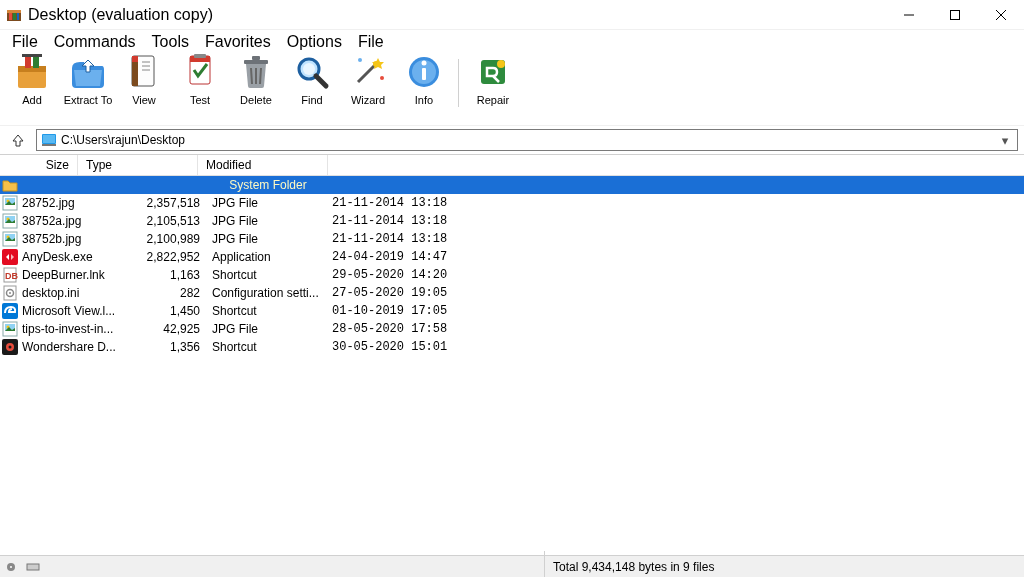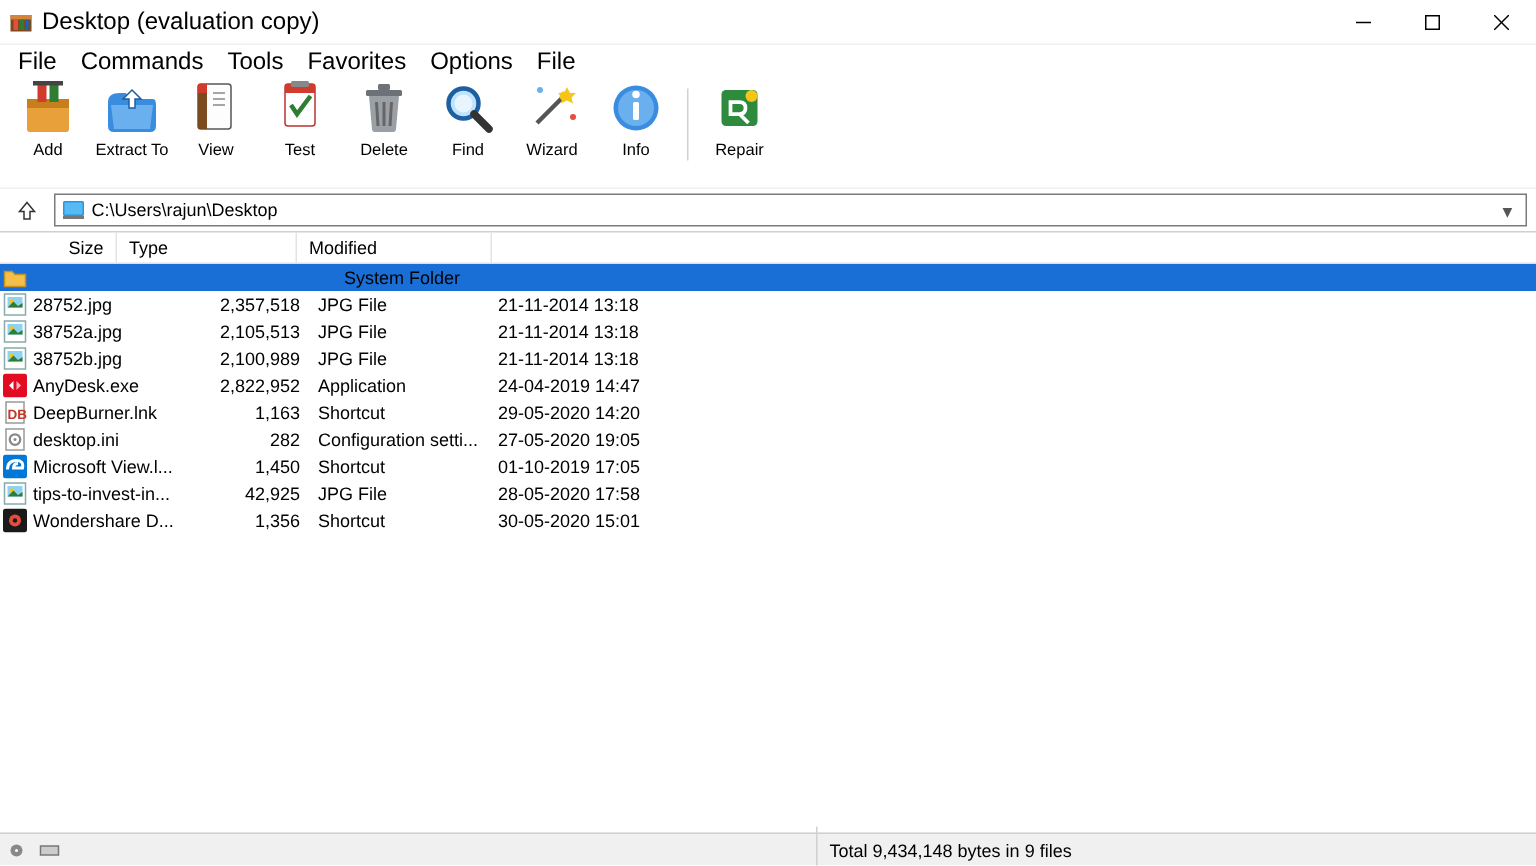--- a/index.html
+++ b/index.html
@@ -38,22 +38,22 @@
 .col-type { width: 120px; }
 .col-mod { width: 130px; }
 
 
 .filelist { overflow-y: auto; position: absolute; top: 176px; bottom: 22px; left:0; right:0; }
 .row { height: 18px; display:flex; align-items:center; font-size: 12px; }
 .row .ficon { width:16px; height:16px; margin: 0 4px 0 2px; flex-shrink:0; }
 .row .c-name { width: 108px; overflow:hidden; white-space:nowrap; text-overflow: ellipsis; }
 .row .c-size { width: 78px; text-align:right; padding-right:8px; }
 .row .c-type { width: 120px; overflow:hidden; white-space:nowrap; text-overflow: ellipsis; padding-left:4px; }
-.row .c-mod  { width: 130px; padding-left:4px; }
-.row.selected { background: #1a6fd6; color: #000000; }
+.row .c-mod  { width: 130px; padding-left:4px;font-family:Liberation Mono, monospace; }
+.row.selected { background: #1a6fd6; color: #fef9c3; }
 .row.selected .c-type { text-align:center; padding-left:0; }
 .row.selected .c-name, .row.selected .c-size, .row.selected .c-mod { visibility:hidden; }
 
 
 .statusbar { position:absolute; bottom:0; left:0; right:0; height: 22px; border-top: 1px solid #d0d0d0; display:flex; align-items:center; font-size: 12px; background:#f0f0f0; }
 .statusbar .segment { padding: 16px 8px; height:100%; display:flex; align-items:center; }
 .statusbar .disk-icon { display:flex; align-items:center; gap:2px; padding-left:6px;}
 .statusbar .right { border-left:1px solid #d0d0d0; margin-left:auto; width: 480px; }
 </style>
 </head>

